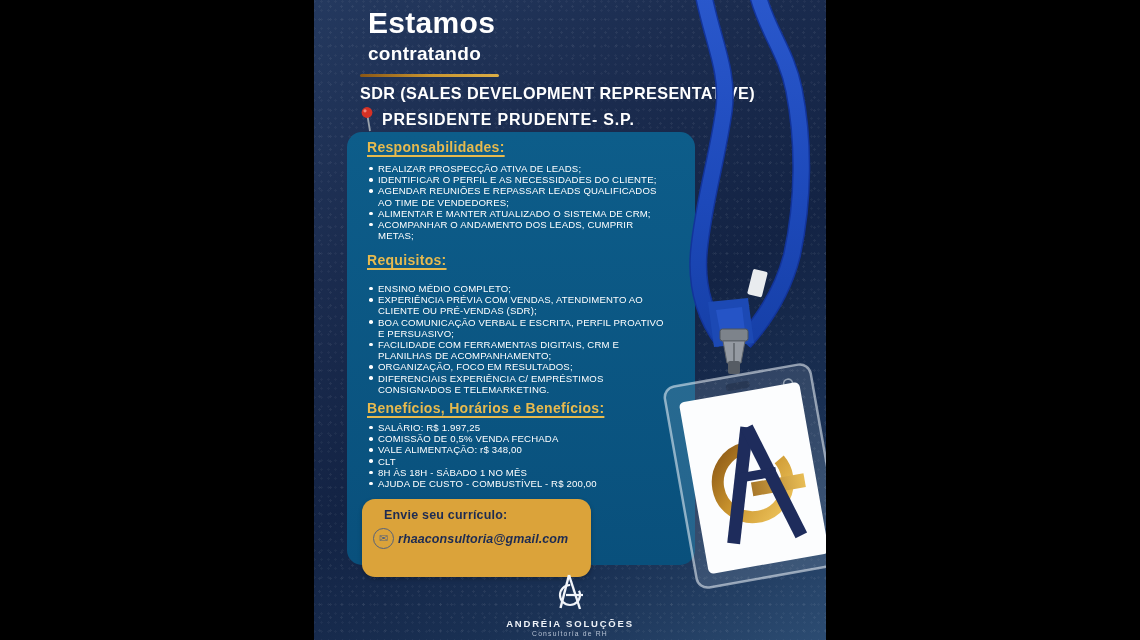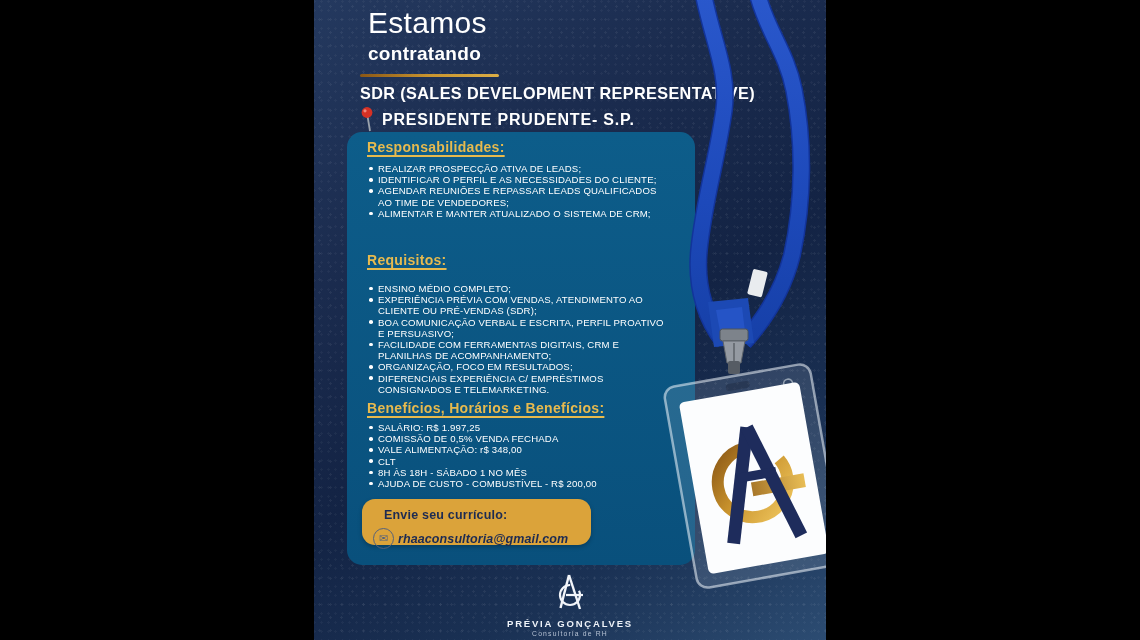--- a/index.html
+++ b/index.html
@@ -10,40 +10,40 @@
   .flyer::after{content:"";position:absolute;inset:0;pointer-events:none;
          background-image:radial-gradient(rgba(255,255,255,.06) 1px,transparent 1.3px),
                           radial-gradient(rgba(255,255,255,.04) 1px,transparent 1.2px);
          background-size:11px 13px,7px 9px;background-position:0 0,4px 6px;}
   
   .gold-arc{position:absolute;left:-66px;top:-71px;width:132px;height:132px;border-radius:50%;z-index:2;
          background:conic-gradient(from 120deg,#6e4412,#a8judge 0,#a9782a 30%,#e7ba52 60%,#f6d880 80%,#8a5716);
          -webkit-mask:radial-gradient(circle,transparent 0 40px,#000 41px 64px,transparent 65px);
          mask:radial-gradient(circle,transparent 0 40px,#000 41px 64px,transparent 65px);}
   .headline{position:absolute;left:54px;top:7px;z-index:3;color:#fff;line-height:31px;}
-  .headline .l1{font-size:30px;font-weight:400;letter-spacing:.3px;}
+  .headline .l1{font-size:30px;font-weight:700;letter-spacing:.3px;}
   .headline .l2{font-size:19px;font-weight:800;letter-spacing:.3px;}
   .gold-line{position:absolute;left:46px;top:74px;width:139px;height:3px;z-index:3;border-radius:2px;
          background:linear-gradient(90deg,#8a5716,#c9952f,#dcae46);}
   .job-title{position:absolute;left:46px;top:84px;z-index:3;color:#fff;font-size:16.2px;font-weight:700;letter-spacing:.4px;}
   .location{position:absolute;left:47px;top:107px;z-index:3;display:flex;align-items:center;gap:8px;justify-content:flex-end;}
   .location .loc-text{color:#fff;font-size:16px;font-weight:700;letter-spacing:.8px;}
   
   .panel{position:absolute;left:33px;top:132px;width:348px;height:433px;border-radius:15px;z-index:1;
          background:linear-gradient(180deg,#0d5d8a,#09507c);}
   .sec-h{position:absolute;left:20px;color:#e7ba4e;font-size:14px;font-weight:700;letter-spacing:.3px;
          text-decoration:underline;text-decoration-thickness:2px;text-underline-offset:3px;}
   .blist{position:absolute;left:20px;width:300px;margin:0;padding:0;list-style:none;}
   .blist li{position:relative;padding-left:11px;color:#fff;font-size:9.6px;font-weight:400;
          line-height:11.2px;letter-spacing:.15px;}
   .blist li::before{content:"";position:absolute;left:2px;top:3.8px;width:3.6px;height:3.6px;border-radius:50%;background:#fff;}
   #h0{top:7px;}  #ul0{top:31px;}
   #h1{top:120px;} #ul1{top:151px;}
   #h2{top:268px;} #ul2{top:290px;}
-  .contact-box{position:absolute;left:15px;top:367px;width:229px;height:46px;border-radius:13px;
+  .contact-box{position:absolute;left:15px;top:367px;width:229px;height:78px;border-radius:13px;
          background:#dba33a;box-shadow:0 2px 4px rgba(0,0,0,.25);}
   .contact-label{position:absolute;left:22px;top:9px;color:#1d2b52;font-size:12.5px;font-weight:700;letter-spacing:.2px;}
   .email-row{position:absolute;left:11px;top:29px;display:flex;align-items:center;gap:4px;}
   .env{width:21px;height:21px;border-radius:50%;border:1.8px solid #55627b;color:#55627b;
        display:flex;align-items:center;justify-content:center;font-size:11px;box-sizing:border-box;}
   .email-text{color:#1d2b52;font-size:12.5px;font-weight:700;font-style:italic;letter-spacing:.1px;}
   
   .footer{position:absolute;left:0;right:0;bottom:3px;text-align:center;z-index:3;}
   .brand{color:#eef2f8;font-size:9.5px;font-weight:600;letter-spacing:1.8px;margin-top:1px;}
   .tagline{color:#b6c2d4;font-size:6.8px;font-weight:400;letter-spacing:1.2px;margin-top:1px;}
@@ -74,20 +74,21 @@
       <span class="loc-text">PRESIDENTE PRUDENTE- S.P.</span>
     </div>
 
     <div class="panel">
       <div class="sec-h" id="h0">Responsabilidades:</div>
       <ul class="blist" id="ul0">
           <li>REALIZAR PROSPECÇÃO ATIVA DE LEADS;</li>
           <li>IDENTIFICAR O PERFIL E AS NECESSIDADES DO CLIENTE;</li>
           <li>AGENDAR REUNIÕES E REPASSAR LEADS QUALIFICADOS AO TIME DE VENDEDORES;</li>
           <li>ALIMENTAR E MANTER ATUALIZADO O SISTEMA DE CRM;</li>
+          <li>ACOMPANHAR O ANDAMENTO DOS LEADS, CUMPRIR METAS;</li>
         </ul>
 
       <div class="sec-h" id="h1">Requisitos:</div>
       <ul class="blist" id="ul1">
           <li>ENSINO MÉDIO COMPLETO;</li>
           <li>EXPERIÊNCIA PRÉVIA COM VENDAS, ATENDIMENTO AO CLIENTE OU PRÉ-VENDAS (SDR);</li>
           <li>BOA COMUNICAÇÃO VERBAL E ESCRITA, PERFIL PROATIVO E PERSUASIVO;</li>
           <li>FACILIDADE COM FERRAMENTAS DIGITAIS, CRM E PLANILHAS DE ACOMPANHAMENTO;</li>
           <li>ORGANIZAÇÃO, FOCO EM RESULTADOS;</li>
           <li>DIFERENCIAIS EXPERIÊNCIA C/ EMPRÉSTIMOS CONSIGNADOS E TELEMARKETING.</li>
@@ -165,18 +166,18 @@
       </g>
     </svg>
 
     <div class="footer">
       <svg width="44" height="40" viewBox="-17 -18 34 40">
         <circle cx="0" cy="4" r="10" fill="none" stroke="#f2f5fa" stroke-width="2.2" stroke-dasharray="52 11" stroke-dashoffset="5"></circle>
         <path d="M -1 -16 L -9.5 17" stroke="#f2f5fa" stroke-width="2.4" fill="none"></path>
         <path d="M -1 -16 L 10 18" stroke="#f2f5fa" stroke-width="2.4" fill="none"></path>
         <path d="M -4 4 L 13 4" stroke="#f2f5fa" stroke-width="2.2" fill="none"></path>
       </svg>
-      <div class="brand">PRÉVIA GONÇALVES</div>
+      <div class="brand">ANDRÉIA SOLUÇÕES</div>
       <div class="tagline">Consultoria de RH</div>
     </div>
 
   </div>
 </div>
 
 </body></html>

